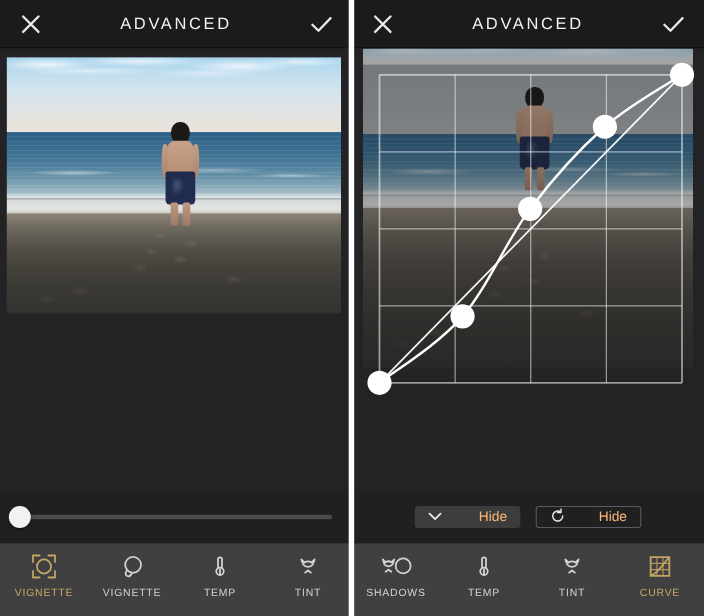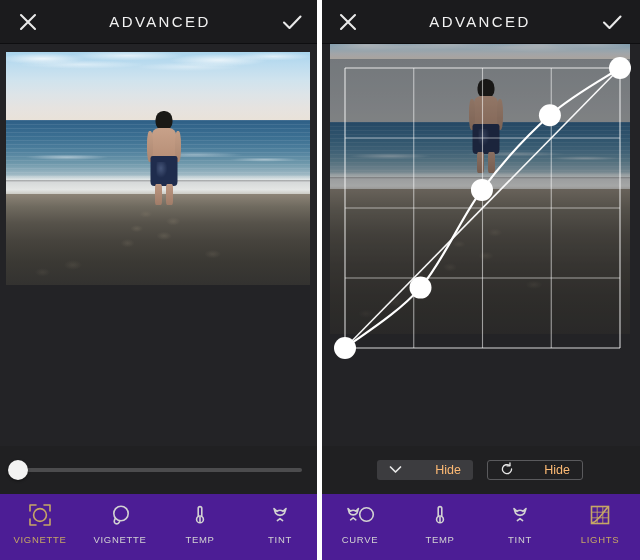--- a/index.html
+++ b/index.html
@@ -236,21 +236,21 @@
     padding: 0 12px;
   }
   .act-btn.filled { background: #3c3c3f; }
   .act-btn.outlined { background: transparent; border: 1px solid #5a5a5d; }
 
   
   .toolbar {
     position: relative;
     height: 66px;
     flex: 0 0 66px;
-    background: #4c1d95;
+    background: #404040;
     display: flex;
     align-items: flex-start;
     padding-top: 9px;
   }
   .tool {
     flex: 1 1 0;
     min-width: 0;
     display: flex;
     flex-direction: column;
     align-items: center;
@@ -454,21 +454,21 @@
 
     <div class="toolbar" id="toolbar-right">
         <div class="tool">
           <span class="tool-icon">
             <svg width="30" height="24" viewBox="0 0 30 24">
               <path d="M3 5.5 L4.4 10 a4.8 4.8 0 0 0 7.6 0 L13.4 5.5 L10.8 8.2 a4.3 4.3 0 0 0-5.2 0 Z" stroke="#d2d2d2" fill="none" stroke-width="1.6" stroke-linejoin="round"></path>
               <path d="M5.6 16.8 L8.2 14.9 L10.8 16.8" stroke="#d2d2d2" fill="none" stroke-width="1.6" stroke-linecap="round" stroke-linejoin="round"></path>
               <circle cx="21.5" cy="11.5" r="6.8" stroke="#d2d2d2" fill="none" stroke-width="1.6"></circle>
             </svg>
           </span>
-          <span class="tool-label">CURVE</span>
+          <span class="tool-label">SHADOWS</span>
         </div>
         <div class="tool">
           <span class="tool-icon">
             <svg width="24" height="24" viewBox="0 0 24 24">
               <path d="M10.2 13.6 V5.4 a1.8 1.8 0 0 1 3.6 0 v8.2" stroke="#d2d2d2" fill="none" stroke-width="1.6"></path>
               <circle cx="12" cy="16.4" r="3.4" stroke="#d2d2d2" fill="none" stroke-width="1.6"></circle>
               <path d="M12 19.2 v-4.6" stroke="#d2d2d2" fill="none" stroke-width="1.6" stroke-linecap="round"></path>
             </svg>
           </span>
           <span class="tool-label">TEMP</span>
@@ -483,19 +483,19 @@
           <span class="tool-label">TINT</span>
         </div>
         <div class="tool active">
           <span class="tool-icon">
             <svg width="24" height="24" viewBox="0 0 24 24">
               <rect x="3.5" y="3.5" width="17" height="17" stroke="#c6a765" fill="none" stroke-width="1.6"></rect>
               <path d="M9.2 3.5 v17 M14.8 3.5 v17 M3.5 9.2 h17 M3.5 14.8 h17" stroke="#c6a765" stroke-width="1" fill="none" opacity=".85"></path>
               <path d="M4.5 19.5 C9 19 13 12 19.5 4.5" stroke="#c6a765" fill="none" stroke-width="1.6" stroke-linecap="round"></path>
             </svg>
           </span>
-          <span class="tool-label">LIGHTS</span>
+          <span class="tool-label">CURVE</span>
         </div>
       </div>
   </div>
 
   <div class="divider"></div>
 </div>
 
 </body></html>

